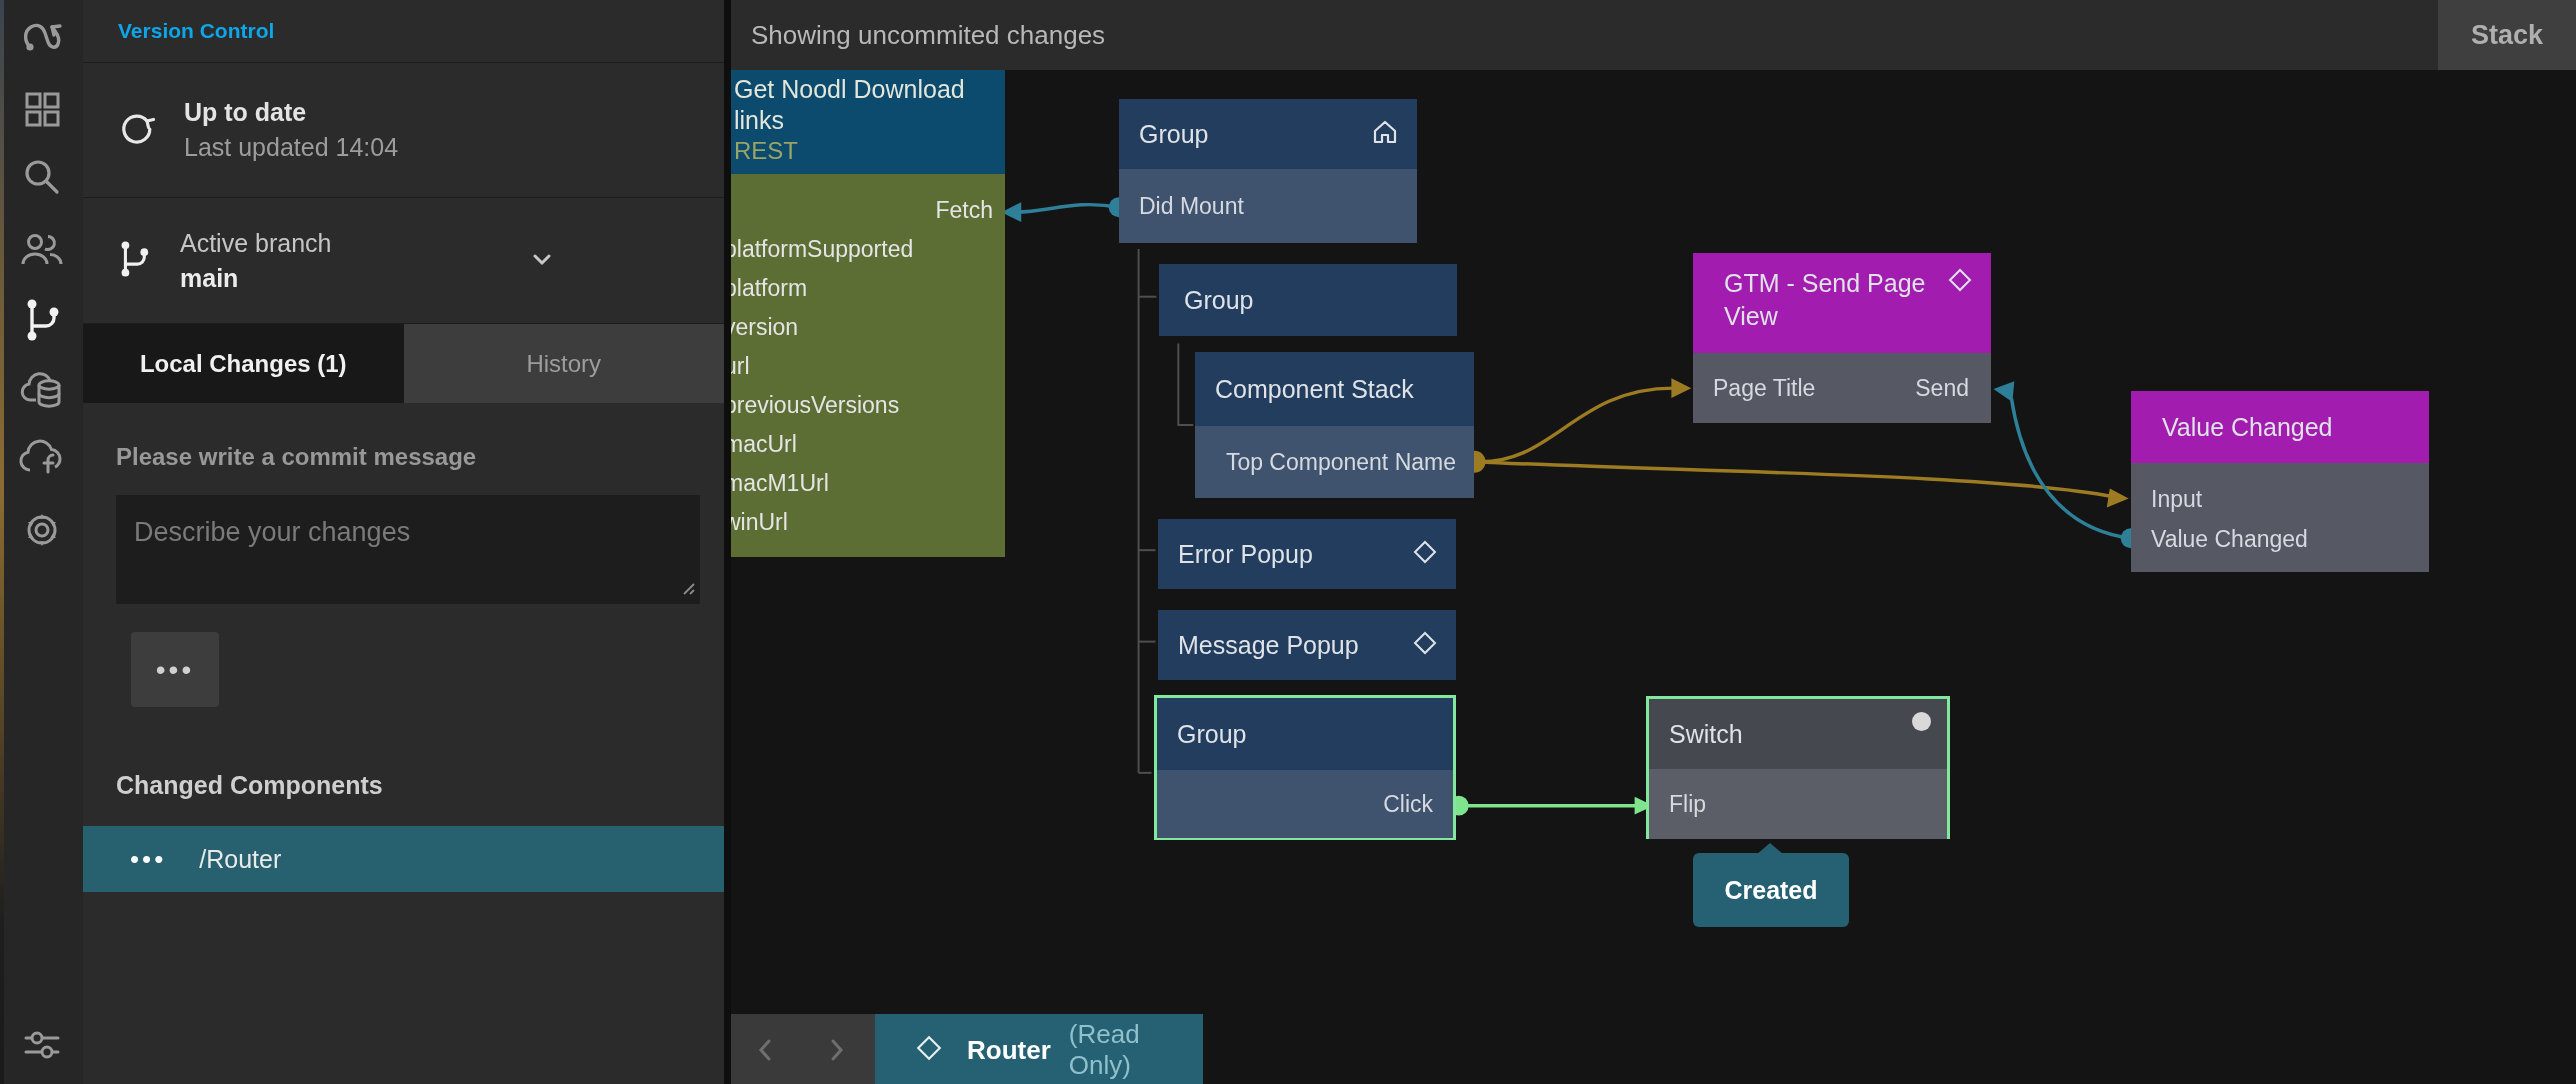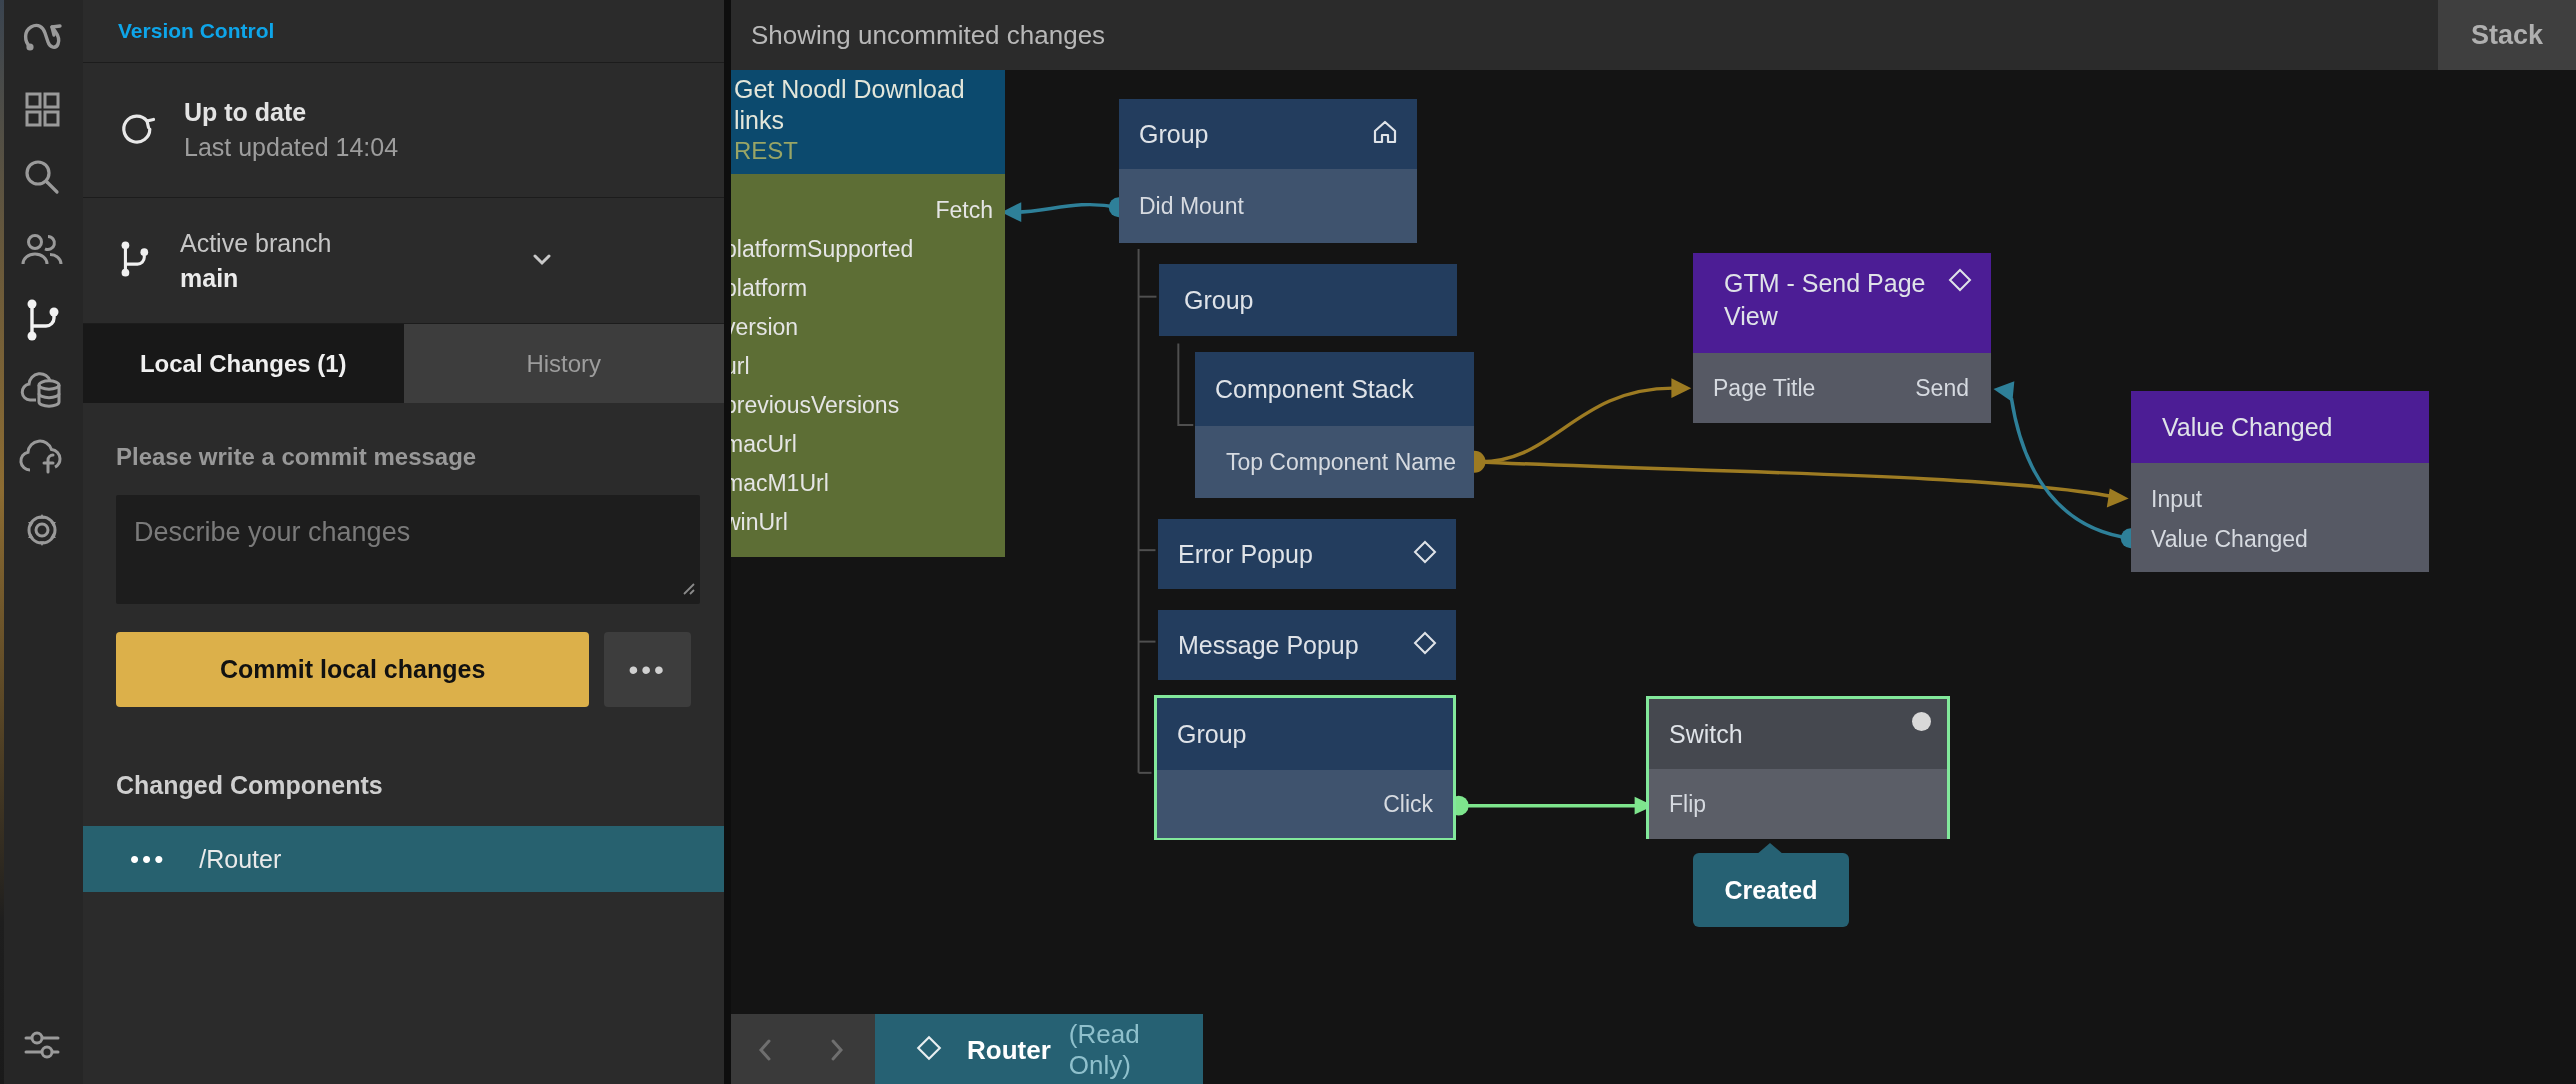--- a/index.html
+++ b/index.html
@@ -58,21 +58,21 @@
 
   
   .canvas { position:absolute; left:731px; top:70px; width:1845px; height:1015px; background:#141414; overflow:hidden; }
   .node { position:absolute; }
   .node-header { display:flex; align-items:center; justify-content:space-between; padding:0 18px 0 20px; }
   .node-title { font-size:25px; color:#dfe3e8; }
   .node-sub { font-size:24px; }
   .port { font-size:23px; color:#d6dae0; white-space:nowrap; }
   .blue  .node-header { background:#233d5e; }
   .blue  .node-body   { background:#3f536e; }
-  .gray  .node-header { background:#4c1d95;padding-left:31px; }
+  .gray  .node-header { background:#a21caf;padding-left:31px; }
   .gray  .node-body   { background:#565964; }
   .olive .node-header { background:#0c4a6e; }
   .olive .node-body   { background:#5d6e35; }
 
   
   .rest-node { left:-17px; top:0px; width:291px; }
   .rest-node .node-header { display:block; height:104px; padding:4px 14px 0 20px; }
   .rest-node .node-title { line-height:31px; color:#e3e6da; }
   .rest-node .node-sub { color:#99a566; margin-top:1px; }
   .rest-node .node-body { height:383px; padding-top:17px; }
@@ -266,21 +266,20 @@
       <div class="commit-prompt">Please write a commit message</div>
       <div class="commit-box">
         <textarea placeholder="Describe your changes" style=""></textarea>
         <span class="resize-grip">
           <svg width="16" height="16" viewBox="0 0 16 16" stroke="currentColor" stroke-width="1.8">
             <path d="M14 4 L4 14 M14 10 L10 14"></path>
           </svg>
         </span>
       </div>
       <div class="btn-row">
-        <button class="commit-btn">Commit local changes</button>
         <button class="more-btn">•••</button>
       </div>
     </div>
 
     <div class="changed-heading">Changed Components</div>
     <div class="router-row">
       <span class="router-dots">•••</span>
       <span class="router-label">/Router</span>
     </div>
   </div>

